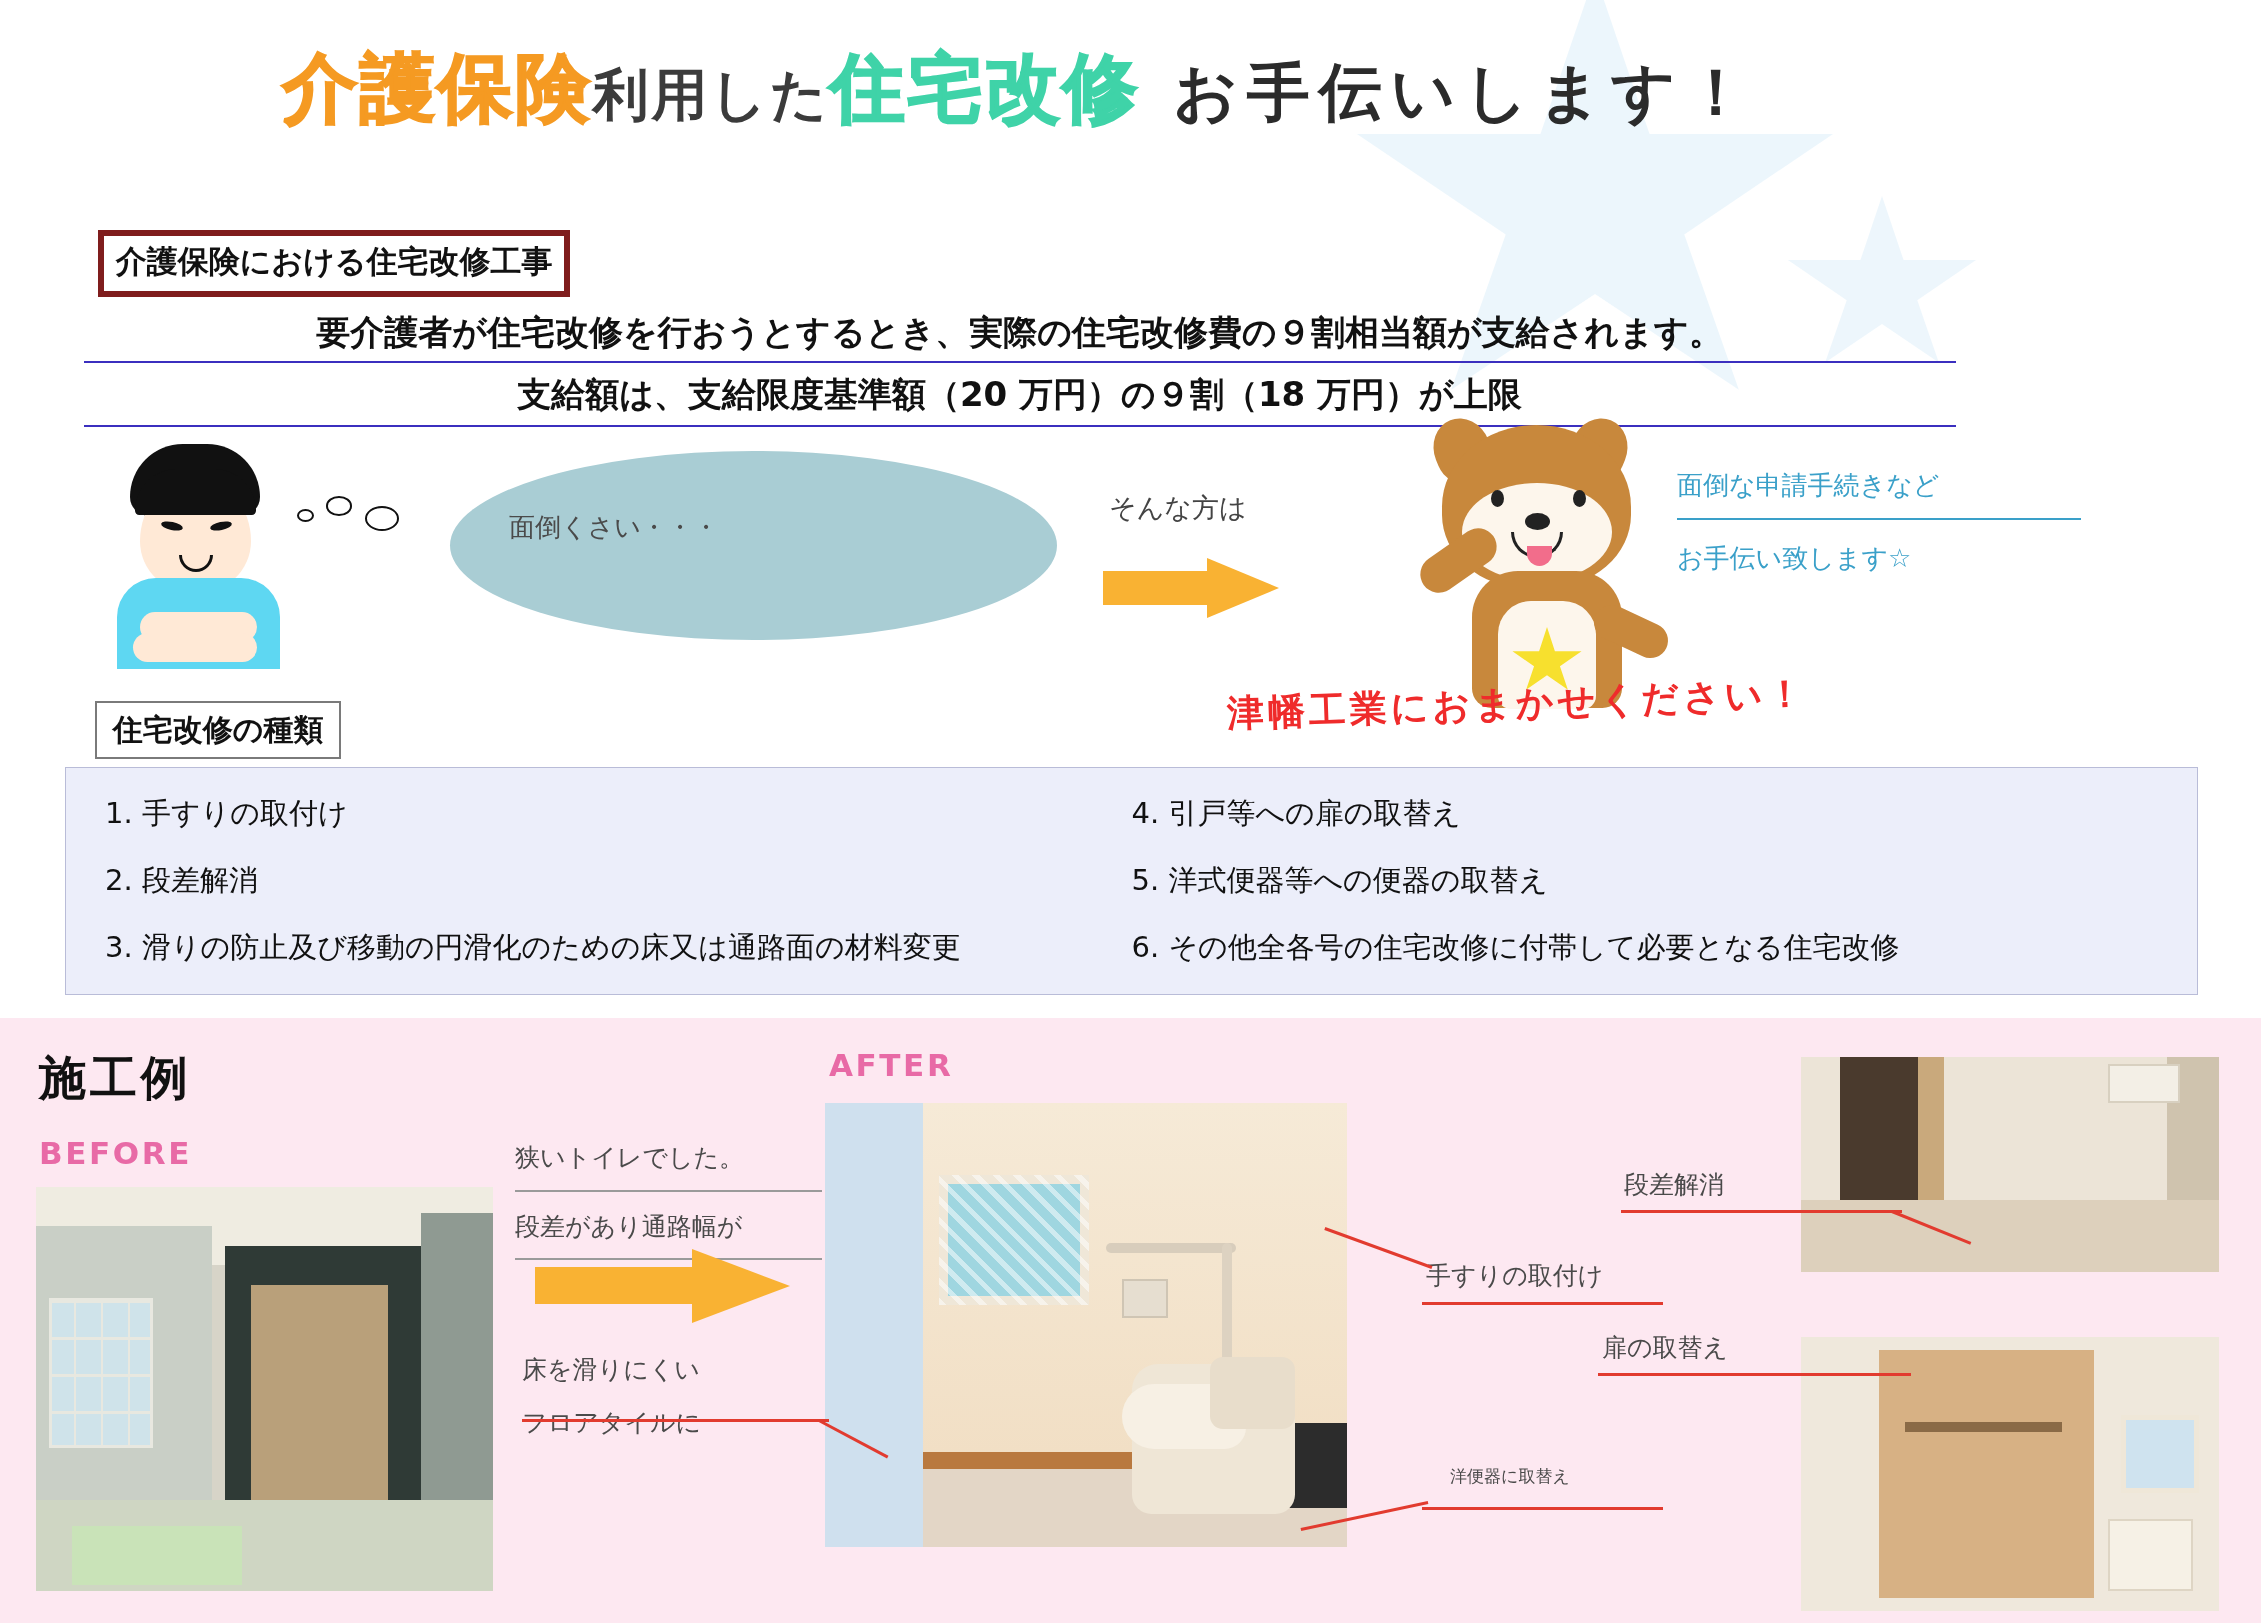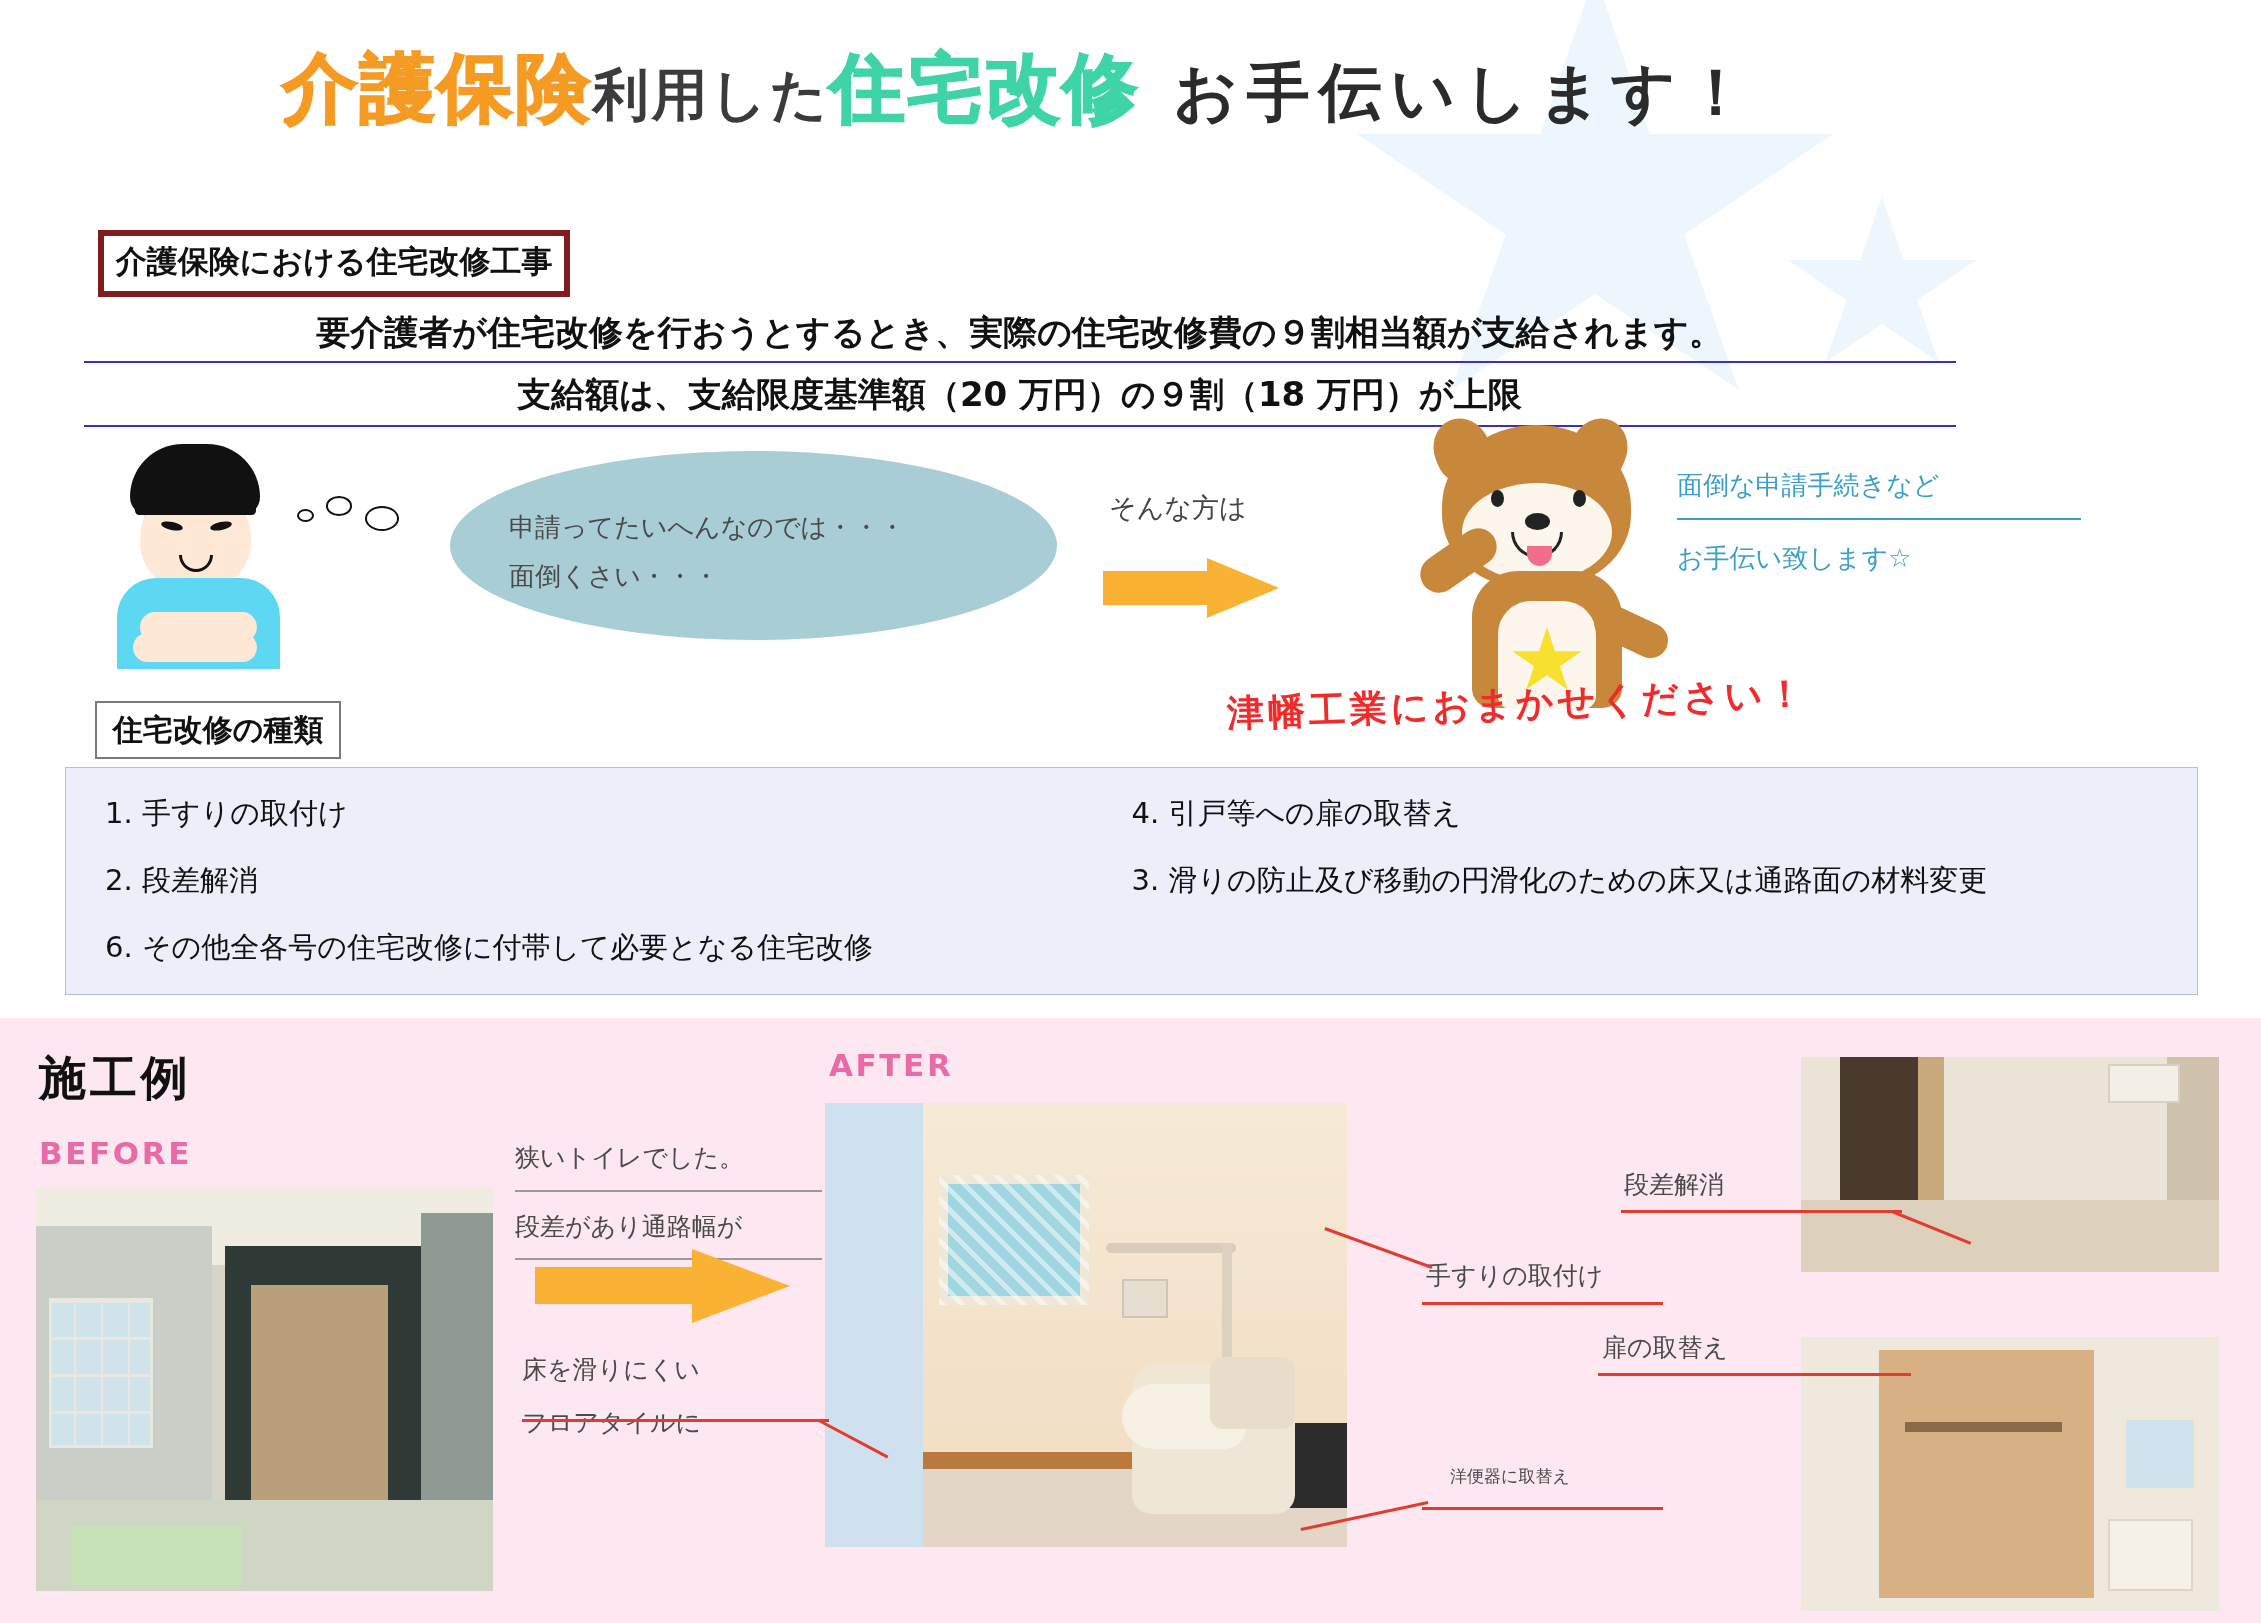--- a/index.html
+++ b/index.html
@@ -284,21 +284,20 @@
     </div>
 
     <div class="thought-dots">
       <span class="td1"></span>
         <span class="td2"></span>
         <span class="td3"></span>
     </div>
 
     <div class="bubble"></div>
     <div class="bubble-text">
-      <div>申請ってたいへんなのでは・・・</div>
       <div>面倒くさい・・・</div>
     </div>
 
     <div class="sonna">そんな方は</div>
     <div class="arrow-o">
       <div class="shaft"></div>
         <div class="head"></div>
     </div>
 
     <div class="dog">
@@ -324,20 +323,21 @@
     </div>
 
     <div class="red-slogan">津幡工業におまかせください！</div>
   </div>
 
   <div class="kinds-tag">住宅改修の種類</div>
   <div class="kinds-box">
     <span>1. 手すりの取付け</span>
     <span>4. 引戸等への扉の取替え</span>
     <span>2. 段差解消</span>
+    <span>5. 洋式便器等への便器の取替え</span>
     <span>3. 滑りの防止及び移動の円滑化のための床又は通路面の材料変更</span>
     <span>6. その他全各号の住宅改修に付帯して必要となる住宅改修</span>
   </div>
 
   <div class="pink"></div>
   <div class="ex-title">施工例</div>
   <div class="before-lbl">BEFORE</div>
   <div class="after-lbl">AFTER</div>
 
   <div class="photo ph-before">

